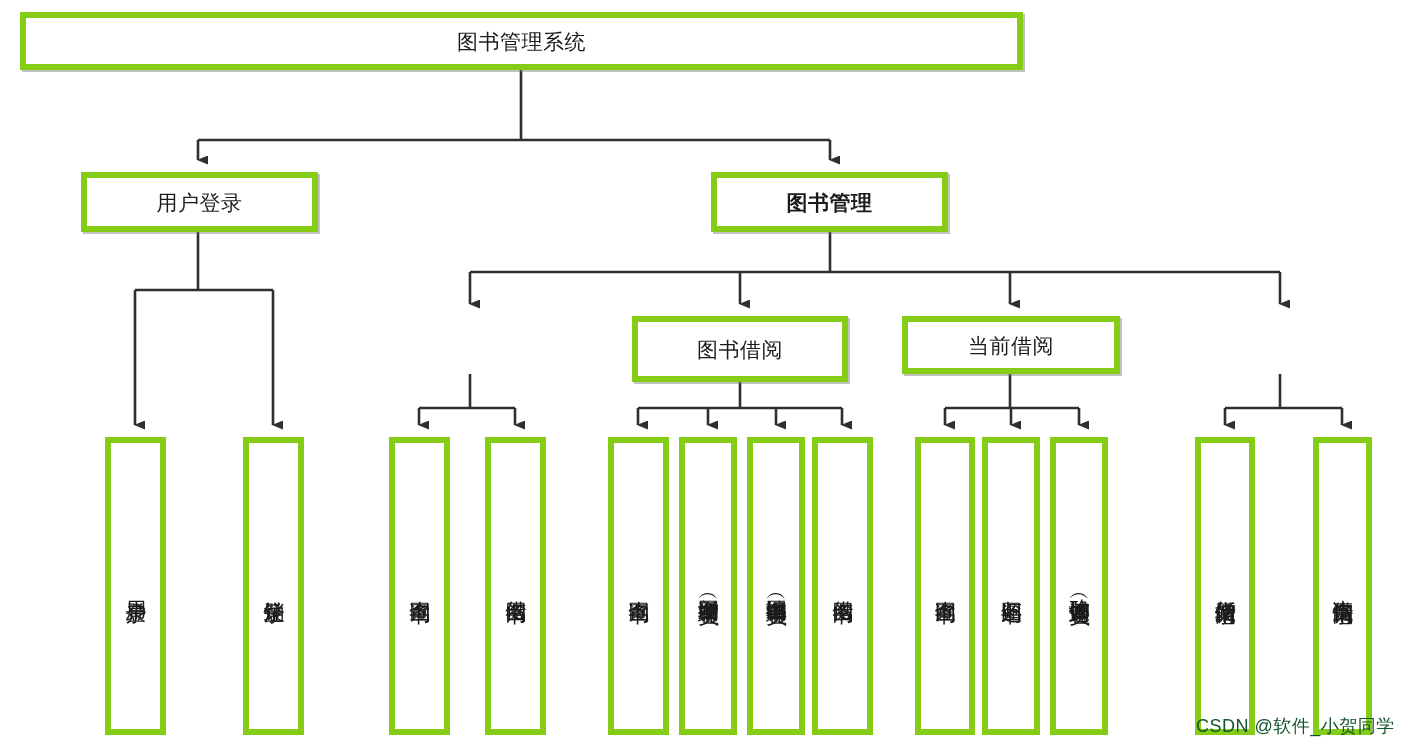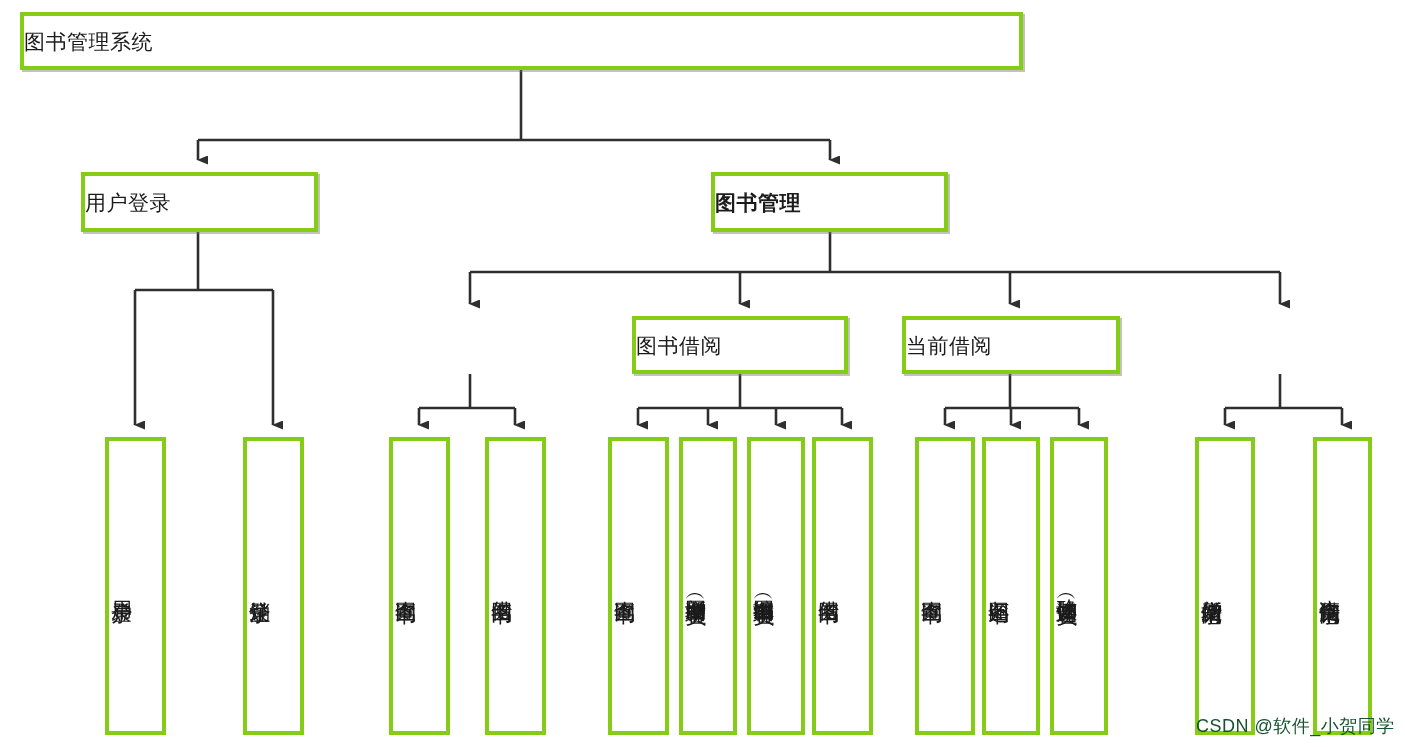--- a/index.html
+++ b/index.html
@@ -22,23 +22,24 @@
     left: 0;
     top: 0;
     width: 1405px;
     height: 747px;
     pointer-events: none;
   }
   .node {
     position: absolute;
     box-sizing: border-box;
     background: #ffffff;
-    border: 4px solid #84cc16;
+    border: 6px solid #84cc16;
     display: flex;
     align-items: center;
+    justify-content: center;
     overflow: hidden;
   }
   .node.shadow {
     box-shadow: 2px 2px 0 rgba(120,120,120,0.45);
   }
   .node-label-h {
     font-size: 21px;
     color: #1b1b1b;
     letter-spacing: 0.5px;
     line-height: 1;
@@ -121,21 +122,21 @@
     <span class="node-label-h">图书管理系统</span>
   </div>
 
   <div class="node shadow" style="left:81px; top:172px; width:237px; height:60px;">
     <span class="node-label-h">用户登录</span>
   </div>
   <div class="node shadow" style="left:711px; top:172px; width:237px; height:60px;font-weight:bold;">
     <span class="node-label-h">图书管理</span>
   </div>
 
-  <div class="node shadow" style="left:632px; top:316px; width:216px; height:58px;">
+  <div class="node shadow" style="left:632px; top:316px; width:216px; height:66px;">
     <span class="node-label-h">图书借阅</span>
   </div>
   <div class="node shadow" style="left:902px; top:316px; width:218px; height:58px;">
     <span class="node-label-h">当前借阅</span>
   </div>
 
   <div class="node" style="left:105px; top:437px; width:61px; height:298px;">
     <span class="node-label-v">用户登录</span>
   </div>
   <div class="node" style="left:243px; top:437px; width:61px; height:298px;">

